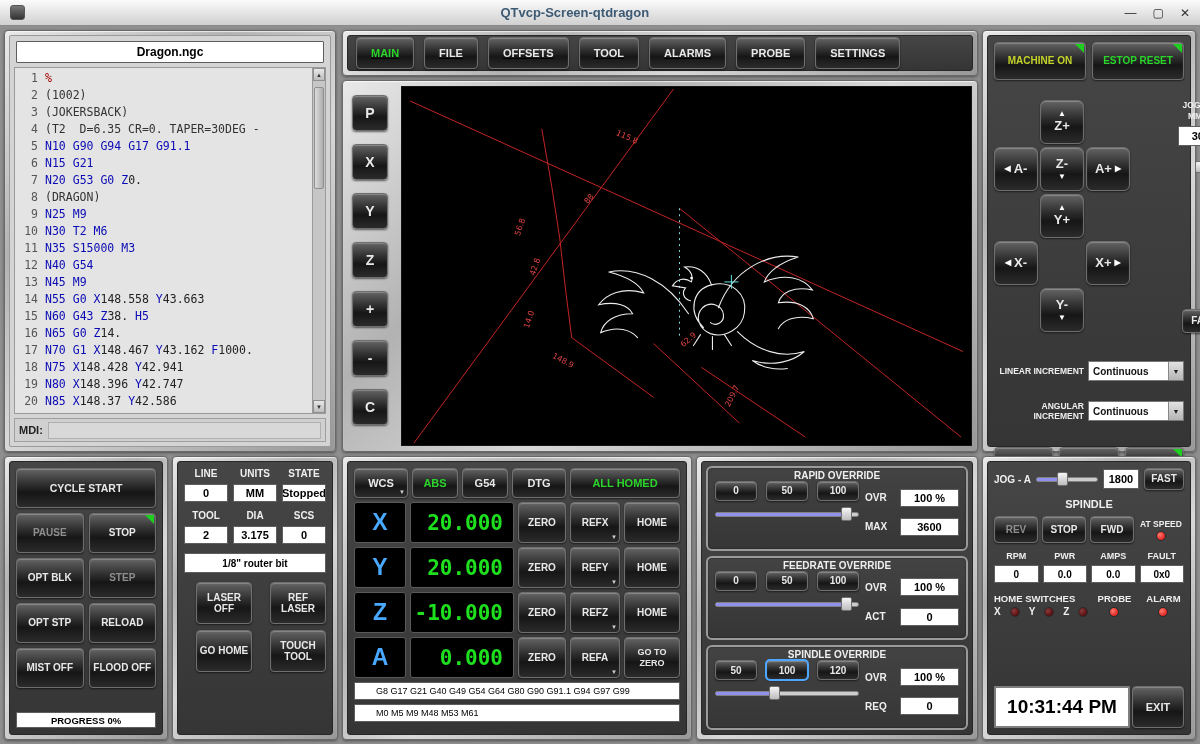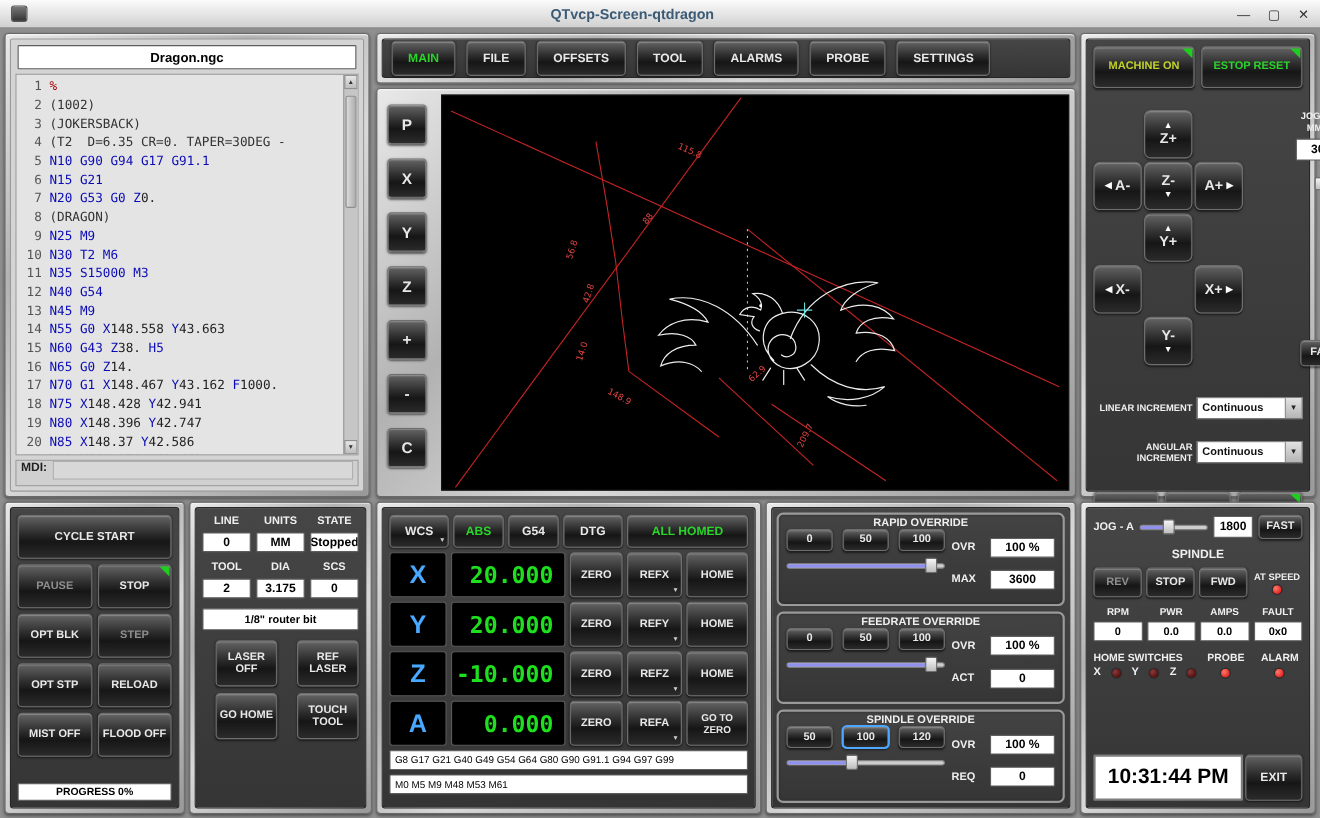--- a/index.html
+++ b/index.html
@@ -61,27 +61,27 @@
   #gcode-panel .file-header{height:22px;margin:1px 2px 4px 2px;font-size:12px;}
   .code-wrap{flex:1;position:relative;background:#e4e4e4;border:1px solid #9a9a9a;overflow:hidden;display:flex;}
   .code-lines{flex:1;font-family:"DejaVu Sans Mono",monospace;font-size:11.5px;line-height:17px;padding:2px 0 0 2px;white-space:pre;overflow:hidden;}
   .gline{display:flex;}
   .gnum{width:28px;text-align:right;padding-right:7px;color:#555;}
   .scrollbar{width:13px;background:#c6c6c6;border-left:1px solid #9a9a9a;display:flex;flex-direction:column;}
   .sb-btn{height:13px;background:linear-gradient(#e8e8e8,#bdbdbd);border:1px solid #8f8f8f;font-size:6px;color:#333;
     display:flex;align-items:center;justify-content:center;}
   .sb-track{flex:1;position:relative;}
   .sb-thumb{position:absolute;left:1px;right:1px;top:2%;height:32%;background:linear-gradient(90deg,#dcdcdc,#aeaeae);border:1px solid #8f8f8f;border-radius:2px;}
-  .mdi-row{height:24px;margin-top:4px;border:1px solid #9f9f9f;background:#d0d0d0;display:flex;align-items:flex-start;padding:0 4px;gap:5px;}
+  .mdi-row{height:24px;margin-top:4px;border:1px solid #9f9f9f;background:#d0d0d0;display:flex;align-items:center;padding:0 4px;gap:5px;}
   .mdi-row .mdi-label{font-size:11px;font-weight:bold;color:#222;}
   .mdi-input{flex:1;height:17px;background:#d8d8d8;border:1px solid #b0b0b0;}
 
   
   #tabs-panel{left:342px;top:30px;width:636px;height:46px;}
-  #tabs-panel .inner-dark{flex-direction:row;align-items:center;gap:10px;padding:2px 8px;}
+  #tabs-panel .inner-dark{flex-direction:row;align-items:center;gap:10px;padding:2px 8px;text-decoration:underline;}
   .tab{height:32px;padding:0 14px;font-size:11px;}
 
   
   #preview-panel{left:342px;top:80px;width:636px;height:372px;}
   .preview-strip{position:absolute;left:9px;top:14px;width:38px;display:flex;flex-direction:column;gap:13px;}
   .side-btn{width:36px;height:36px;font-size:14px;}
   .preview-canvas{position:absolute;left:58px;top:5px;right:5px;bottom:5px;background:#000;border:1px solid #151515;}
 
   
   #jogpad-panel{left:982px;top:30px;width:214px;height:422px;}
@@ -123,21 +123,21 @@
   #dro-panel .inner-dark{gap:4px;}
   .dro-head{display:flex;gap:4px;height:30px;}
   .dro-head .btn{font-size:11px;}
   .axis-row{display:flex;gap:4px;height:41px;}
   .axis-letter{width:52px;background:#000;border:1px solid #5a5a5a;border-radius:3px;color:var(--axis-blue);
     font-size:23px;font-weight:bold;display:flex;align-items:center;justify-content:center;}
   .axis-value{flex:1;background:#000;border:1px solid #5a5a5a;border-radius:3px;color:var(--dro-green);
     font-family:"DejaVu Sans Mono",monospace;font-size:21px;font-weight:bold;
     display:flex;align-items:center;justify-content:flex-end;padding-right:10px;}
   .axis-row .btn{font-size:10px;}
-  .codes-bar{height:18px;font-size:9px;font-weight:normal;justify-content:flex-start;padding-left:4px;}
+  .codes-bar{height:18px;font-size:9px;font-weight:normal;justify-content:flex-start;padding-left:21px;}
 
   
   #override-panel{left:696px;top:456px;width:282px;height:284px;}
   #override-panel .inner-dark{gap:5px;padding:4px;}
   .ov-group{flex:1;background:linear-gradient(#434343,#363636);border:2px solid #9a9a9a;border-radius:6px;
     padding:2px 7px 5px 7px;display:flex;flex-direction:column;box-shadow:inset 0 0 2px rgba(0,0,0,.5);}
   .ov-title{font-size:10px;}
   .ov-body{flex:1;display:flex;gap:6px;}
   .ov-left{flex:1;display:flex;flex-direction:column;justify-content:center;gap:6px;}
   .ov-btns{display:flex;gap:9px;justify-content:flex-start;}

